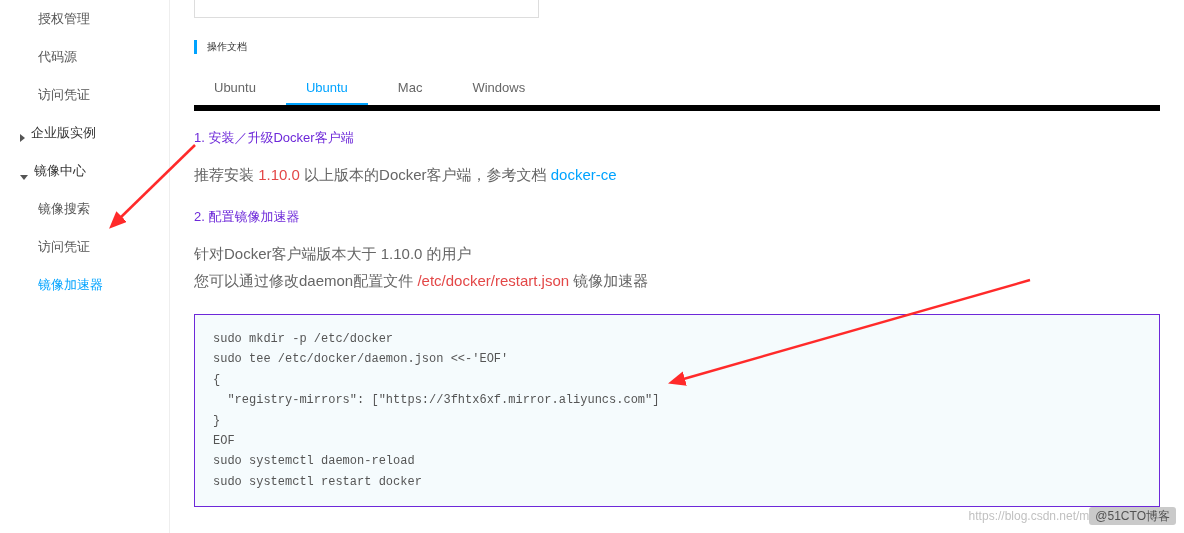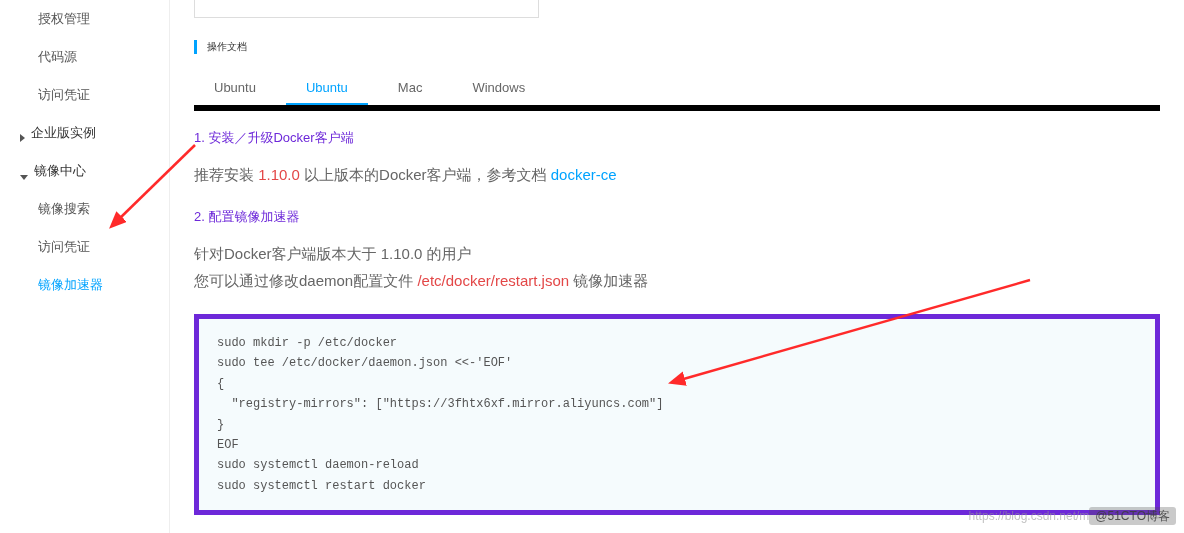--- a/index.html
+++ b/index.html
@@ -84,21 +84,21 @@
     .step-desc {
       font-size: 15px;
       color: #666;
       margin-bottom: 20px;
       line-height: 1.8;
     }
     .red-text { color: #e34747; }
     .link-text { color: #00a3ff; cursor: pointer; }
     .code-block {
       background: #f5fbfd;
-      border: 5px solid #6d28d9;
+      border: 1px solid #6d28d9;
       padding: 14px 18px;
       font-family: "Courier New", Consolas, monospace;
       font-size: 12px;
       color: #555;
       white-space: pre;
       line-height: 1.7;
     }
     .arrow-svg { position: absolute; pointer-events: none; }
     .watermark {
       position: absolute;

